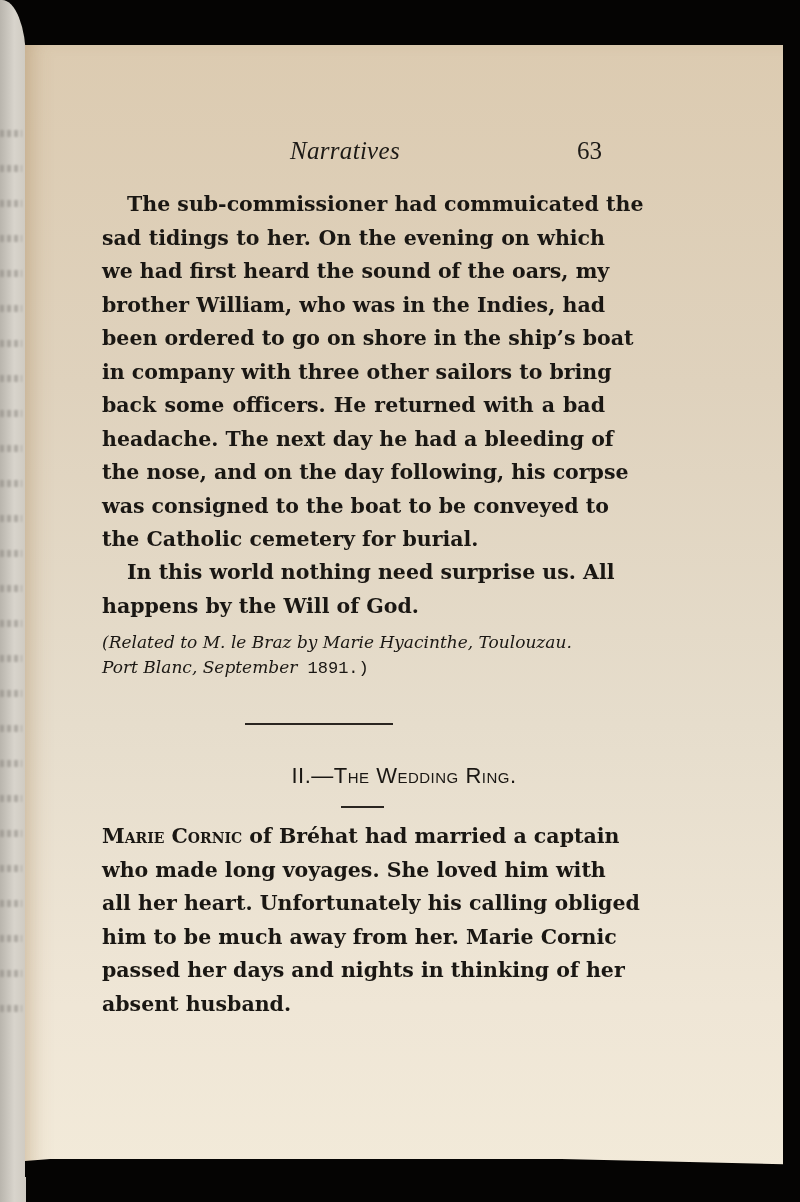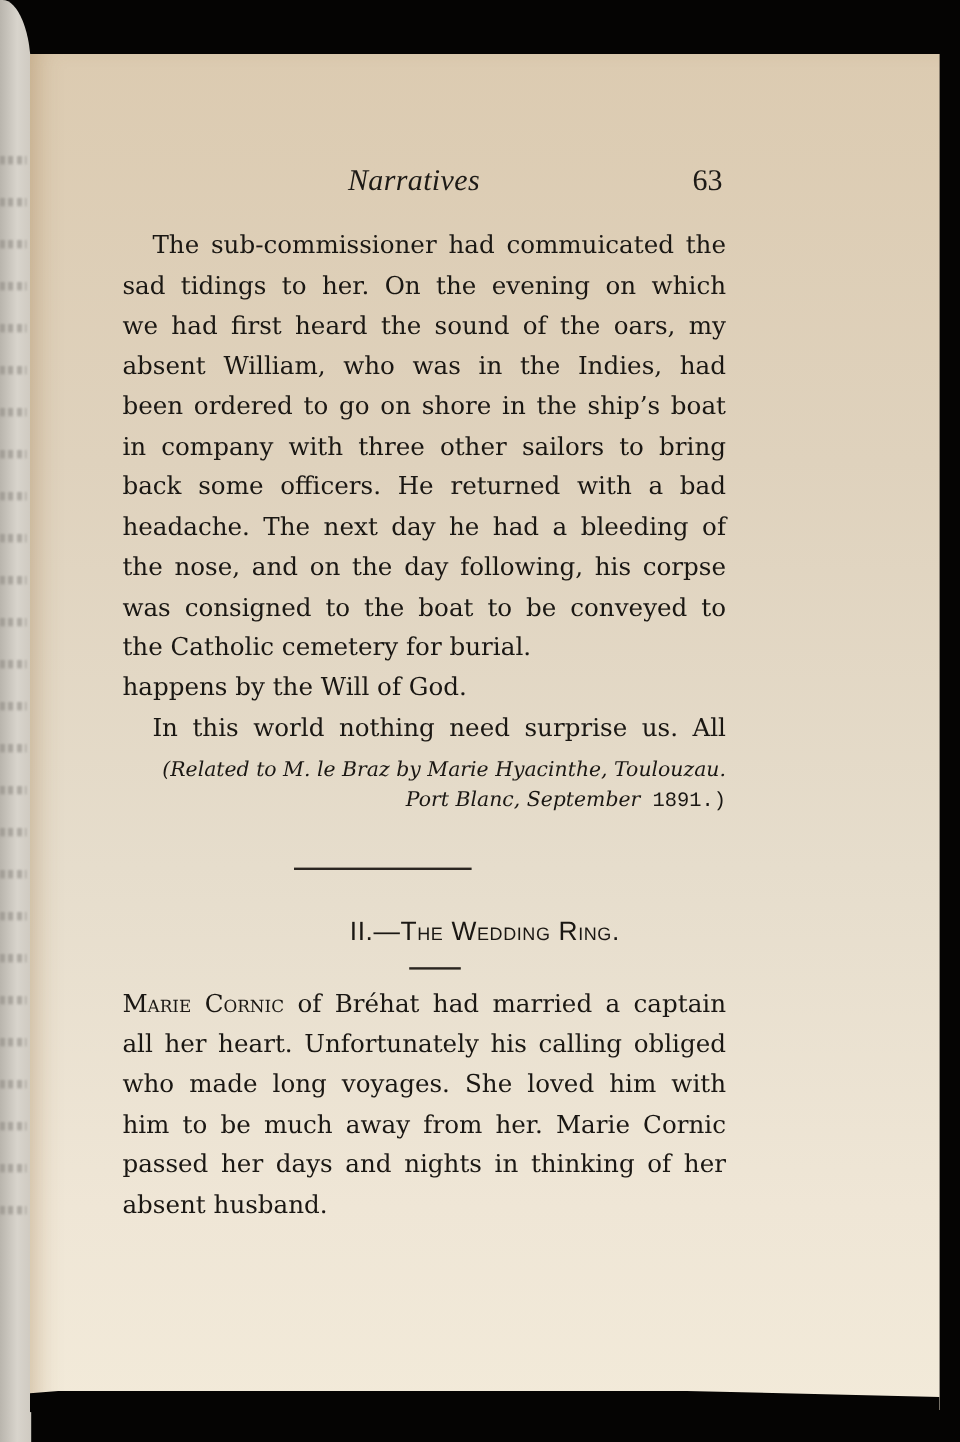--- a/index.html
+++ b/index.html
@@ -78,41 +78,42 @@
       color: #1d1a16;
     }
     .text-block {
       position: absolute;
       left: 77px;
       width: 503px;
       color: #1a1713;
       font-family: "DejaVu Serif", serif;
       font-size: 20.5px;
       line-height: 33.5px;
+      font-weight: bold;
     }
     .line {
       display: block;
       white-space: nowrap;
       text-align: justify;
       text-align-last: justify;
       height: 33.5px;
     }
     .line.last {
       text-align: left;
       text-align-last: left;
     }
     .line.indent {
       padding-left: 25px;
     }
     .attribution {
       position: absolute;
       left: 77px;
       width: 503px;
       top: 585px;
-      text-align: right;
+      text-align: left;
       font-family: "DejaVu Serif", serif;
       font-style: italic;
       font-size: 17px;
       line-height: 25px;
       color: #1a1713;
     }
     .attribution .upright {
       font-style: normal;
       font-family: Liberation Mono, monospace;
     }
@@ -186,50 +187,50 @@
 
   <div class="running-head">
     <span class="running-title">Narratives</span>
     <span class="page-number">63</span>
   </div>
 
   <div class="text-block" style="top:143px">
     <span class="line indent">The sub-commissioner had commuicated the</span>
     <span class="line">sad tidings to her.  On the evening on which</span>
     <span class="line">we had first heard the sound of the oars, my</span>
-    <span class="line">absent William, who was in the Indies, had</span>
+    <span class="line">brother William, who was in the Indies, had</span>
     <span class="line">been ordered to go on shore in the ship’s boat</span>
     <span class="line">in company with three other sailors to bring</span>
     <span class="line">back some officers.  He returned with a bad</span>
     <span class="line">headache.  The next day he had a bleeding of</span>
     <span class="line">the nose, and on the day following, his corpse</span>
     <span class="line">was consigned to the boat to be conveyed to</span>
     <span class="line last">the Catholic cemetery for burial.</span>
   </div>
 
   <div class="text-block" style="top:511px">
+    <span class="line indent">In this world nothing need surprise us.  All</span>
     <span class="line last">happens by the Will of God.</span>
-    <span class="line indent">In this world nothing need surprise us.  All</span>
   </div>
 
   <div class="attribution">
     <div>(Related to M. le Braz by Marie Hyacinthe, Toulouzau.</div>
     <div><span>Port Blanc, September</span><span class="upright"> 1891.)</span></div>
   </div>
 
   <div class="section-rule"></div>
 
   <div class="section-heading">
     <span>II.—</span><span class="sc">The Wedding Ring.</span>
   </div>
 
   <div class="short-rule"></div>
 
   <div class="text-block" style="top:775px">
     <span class="line"><span class="sc-text">Marie Cornic</span><span> of Bréhat had married a captain</span></span>
+    <span class="line">who made long voyages.  She loved him with</span>
     <span class="line">all her heart.  Unfortunately his calling obliged</span>
-    <span class="line">who made long voyages.  She loved him with</span>
     <span class="line">him to be much away from her.  Marie Cornic</span>
     <span class="line">passed her days and nights in thinking of her</span>
     <span class="line last">absent husband.</span>
   </div>
 
 </div>
 
 </body></html>

